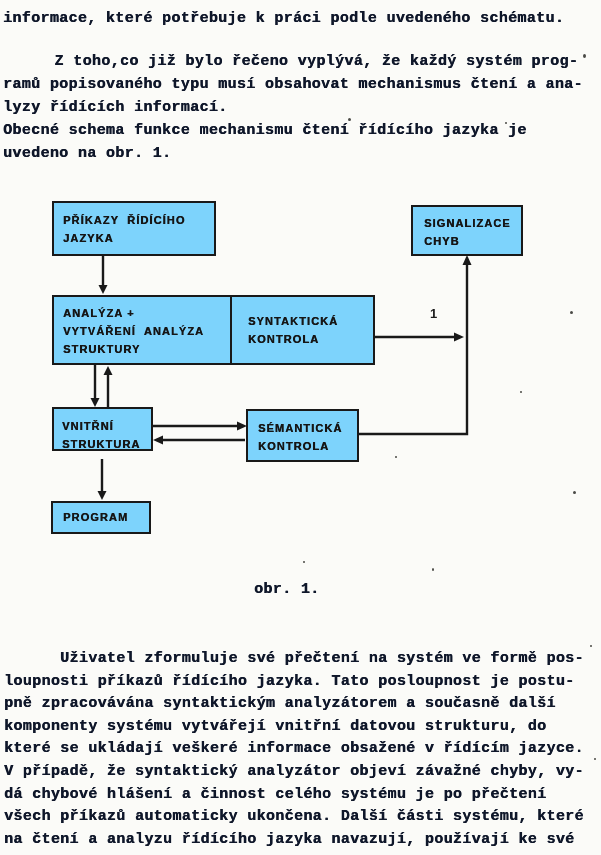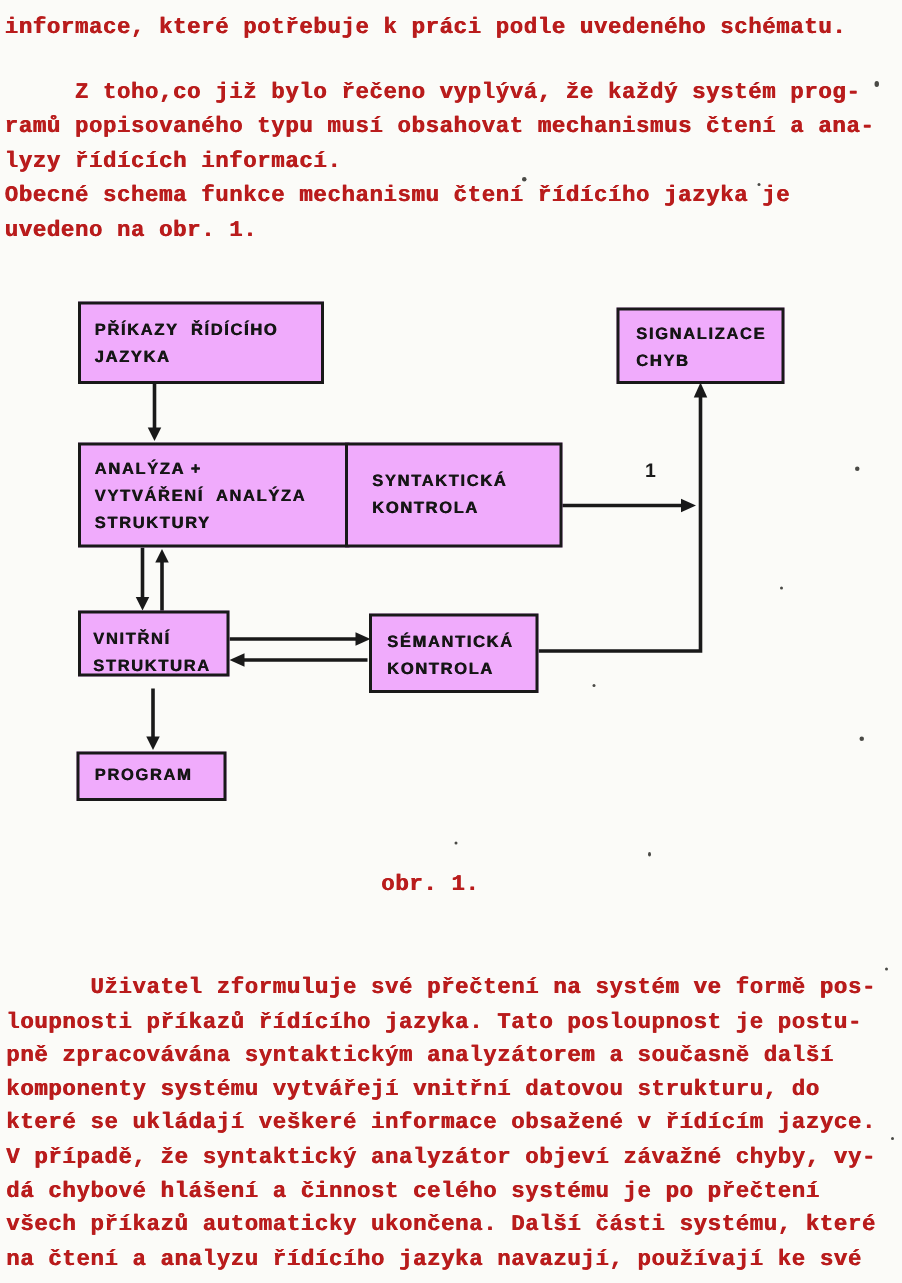--- a/index.html
+++ b/index.html
@@ -8,33 +8,33 @@
     background:#fbfbf8;
     font-family:"Liberation Mono","DejaVu Sans Mono",monospace;
     color:#1b1b1b;
   }
   .page{position:absolute;inset:0;}
   
   .tline{
     white-space:pre;
     font-size:15px;font-weight:700;
     letter-spacing:0.35px;
-    color:#b91c1c;
+    color:#0f172a;
     text-shadow:0.4px 0 0 currentColor;
   }
   .intro{position:absolute;left:3px;top:7px;}
   .intro .tline{height:23px;line-height:23px;}
-  .intro .tline:nth-child(2){margin-top:20px;}
+  .intro .tline:nth-child(2){margin-top:20px;text-align:center;}
   .bodypara{position:absolute;left:4px;top:648px;}
   .bodypara .tline{height:22.6px;line-height:22.6px;}
   .caption{position:absolute;left:254px;top:581px;}
   
   .dbox{
     position:absolute;box-sizing:border-box;
-    border:2.5px solid #191919;background:#f0abfc;
+    border:2.5px solid #191919;background:#7dd3fc;
   }
   .blabel{
     white-space:pre;
     font-family:"Liberation Sans","DejaVu Sans",sans-serif;
     font-weight:700;font-size:11px;line-height:18px;
     letter-spacing:1.1px;color:#161616;
     text-shadow:0.4px 0 0 currentColor;
   }
   #box-prikazy{left:52px;top:201px;width:164px;height:55px;padding:8px 0 0 9px;}
   #box-signalizace{left:411px;top:205px;width:112px;height:51px;padding:7px 0 0 11px;}

